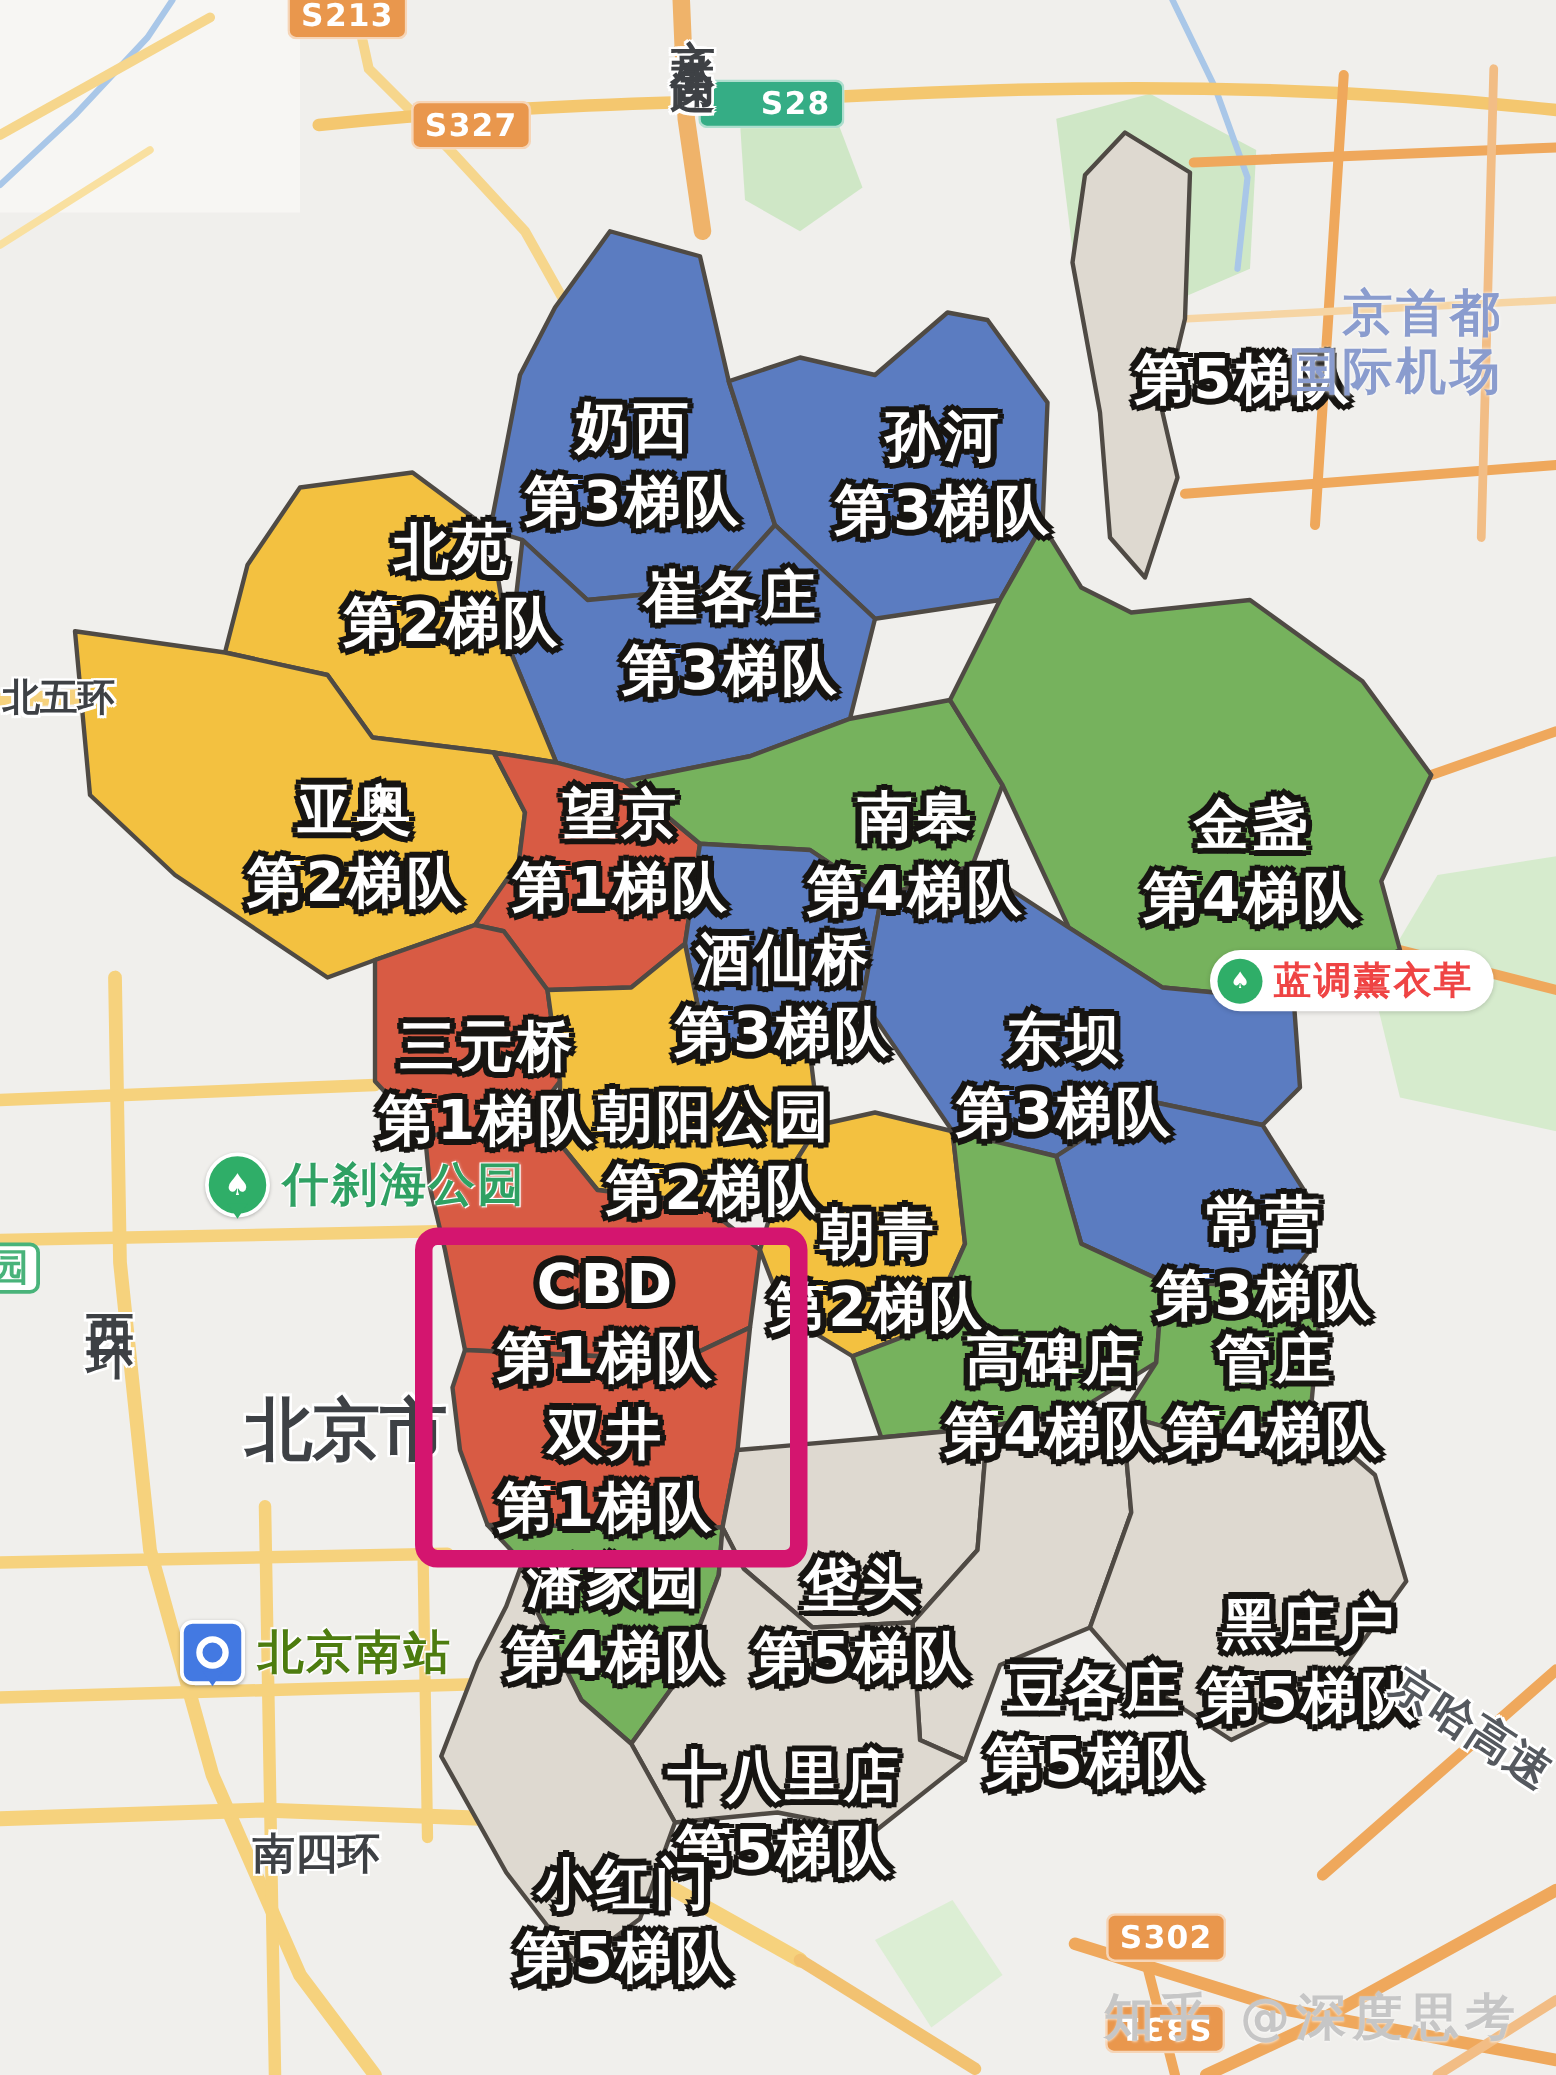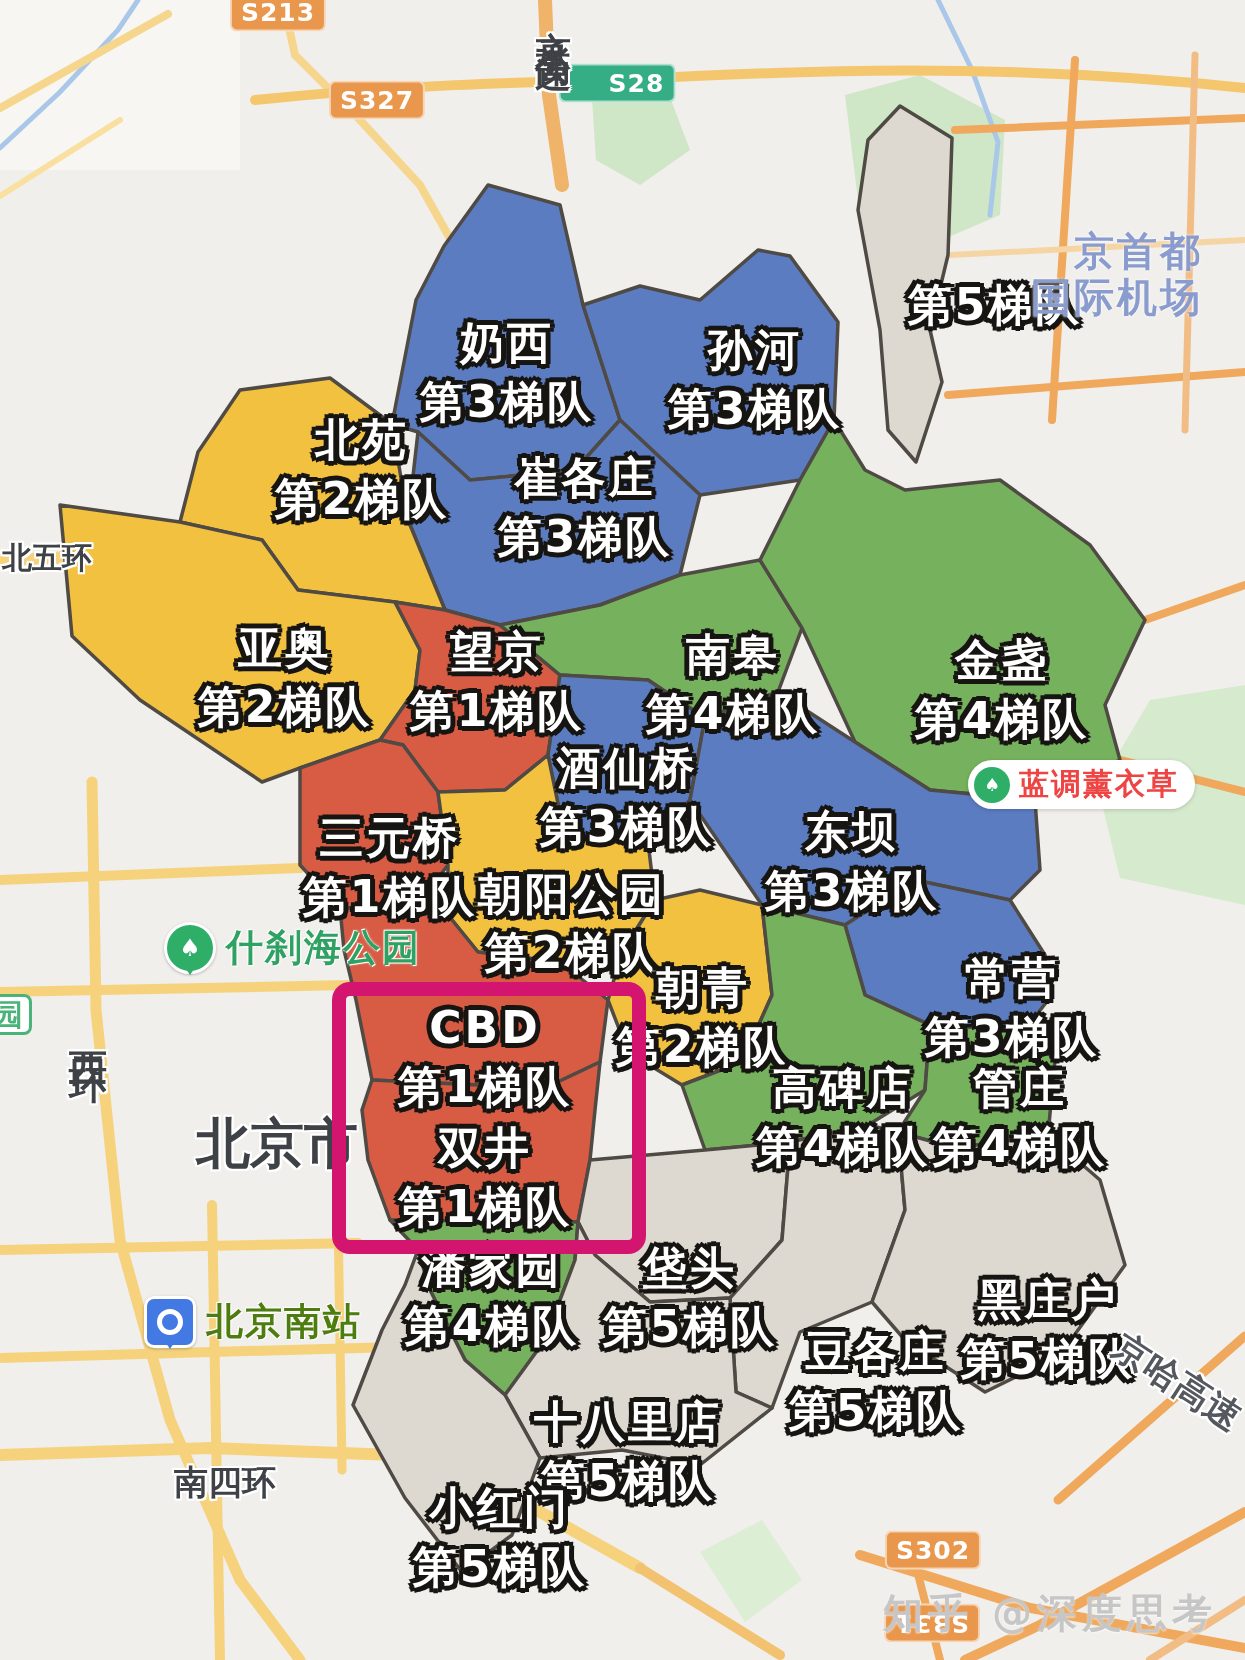--- a/index.html
+++ b/index.html
@@ -255,21 +255,21 @@
         <div>第5梯队</div>
       </div>
       <div class="badge" style="left: 278px; top: 12px; background: rgb(233, 151, 77);">S213</div>
       <div class="badge" style="left: 377px; top: 82px; background: rgb(233, 151, 77); margin-top: 18px;">S327</div>
       <div class="badge" style="left: 617px; top: 83px; background: rgb(53, 173, 133); padding-left: 48px;">S28</div>
       <div class="badge" style="left: 933px; top: 1550px; background: rgb(233, 151, 77);">S302</div>
       <div class="badge" style="left: 932px; top: 1623px; background: rgb(233, 151, 77); transform: translate(-50%, -50%) rotate(180deg);">S331</div>
       <div class="road-label" style="left: 2px; top: 538px; font-size: 30px; text-align: right;">北五环</div>
       <div class="road-label vertical" style="left: 62px; top: 1022px; font-size: 38px;">西二环</div>
       <div class="road-label" style="left: 196px; top: 1108px; font-size: 54px;">北京市</div>
-      <div class="road-label" style="left: 174px; top: 1460px; font-size: 34px;">南四环</div>
+      <div class="road-label" style="left: 202px; top: 1460px; font-size: 34px;">南四环</div>
       <div class="road-label vertical" style="left: 528px; top: 2px; font-size: 36px;">京承高速</div>
       <div class="road-label" style="left: 1105px; top: 1358px; font-size: 36px; transform: rotate(33deg); color: rgb(85, 89, 95);">京哈高速</div>
       <div class="poi" style="left: 164px; top: 922px;">
         <div class="pin-park">♠</div>
         <div class="poi-text" style="color: rgb(47, 161, 99); font-size: 37px;">什刹海公园</div>
       </div>
       <div class="poi" style="left: 968px; top: 760px;">
         <div class="poi-pill">
           <div class="dot">♠</div>
           <div class="poi-text" style="color: #ef4444; font-size: 30px;">蓝调薰衣草</div>

